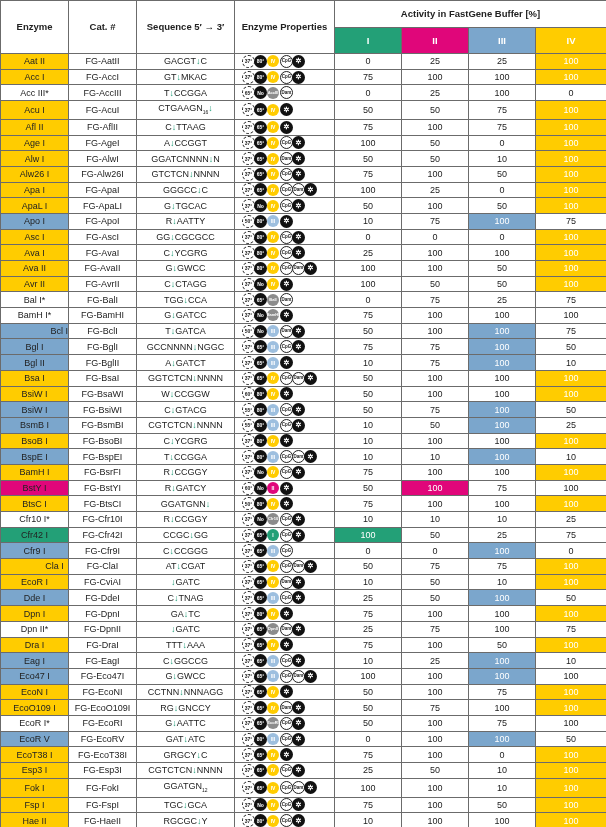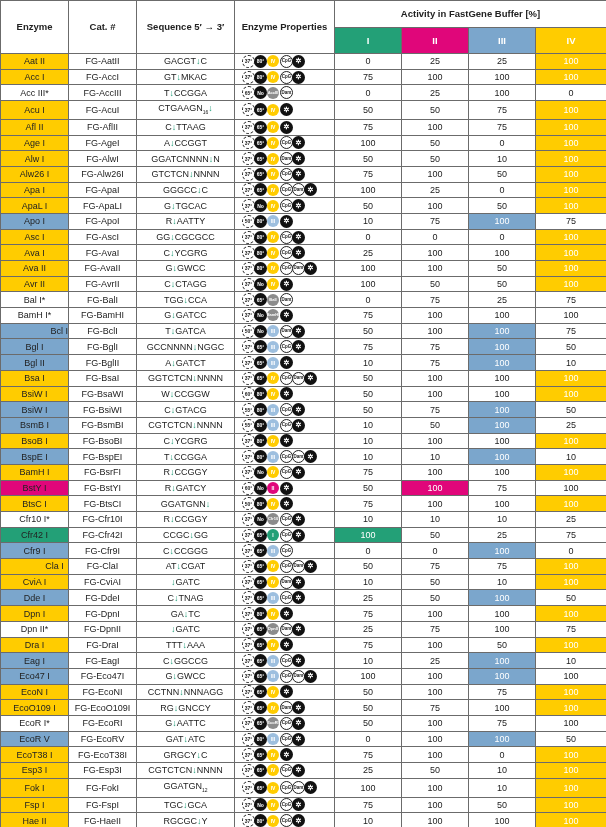--- a/index.html
+++ b/index.html
@@ -645,21 +645,21 @@
             <span class="ic dam">Dam</span>
             <span class="ic star">✲</span>
           </div>
         </td>
         <td>50</td>
         <td>75</td>
         <td>75</td>
         <td class="buf-IV">100</td>
       </tr>
       <tr>
-        <td class="buf-IV name-cell" style="color: rgb(34, 34, 34);">CviA I</td>
+        <td class="buf-IV name-cell" style="color: rgb(34, 34, 34);">EcoR I</td>
         <td>FG-CviAI</td>
         <td><span></span><span class="arrow">↓</span><span>GATC</span></td>
         <td>
           <div class="icons">
             <span class="ic t37">37°</span>
             <span class="ic t65">65°</span>
             <span class="ic buf IV">IV</span>
             <span class="ic dam">Dam</span>
             <span class="ic star">✲</span>
           </div>

